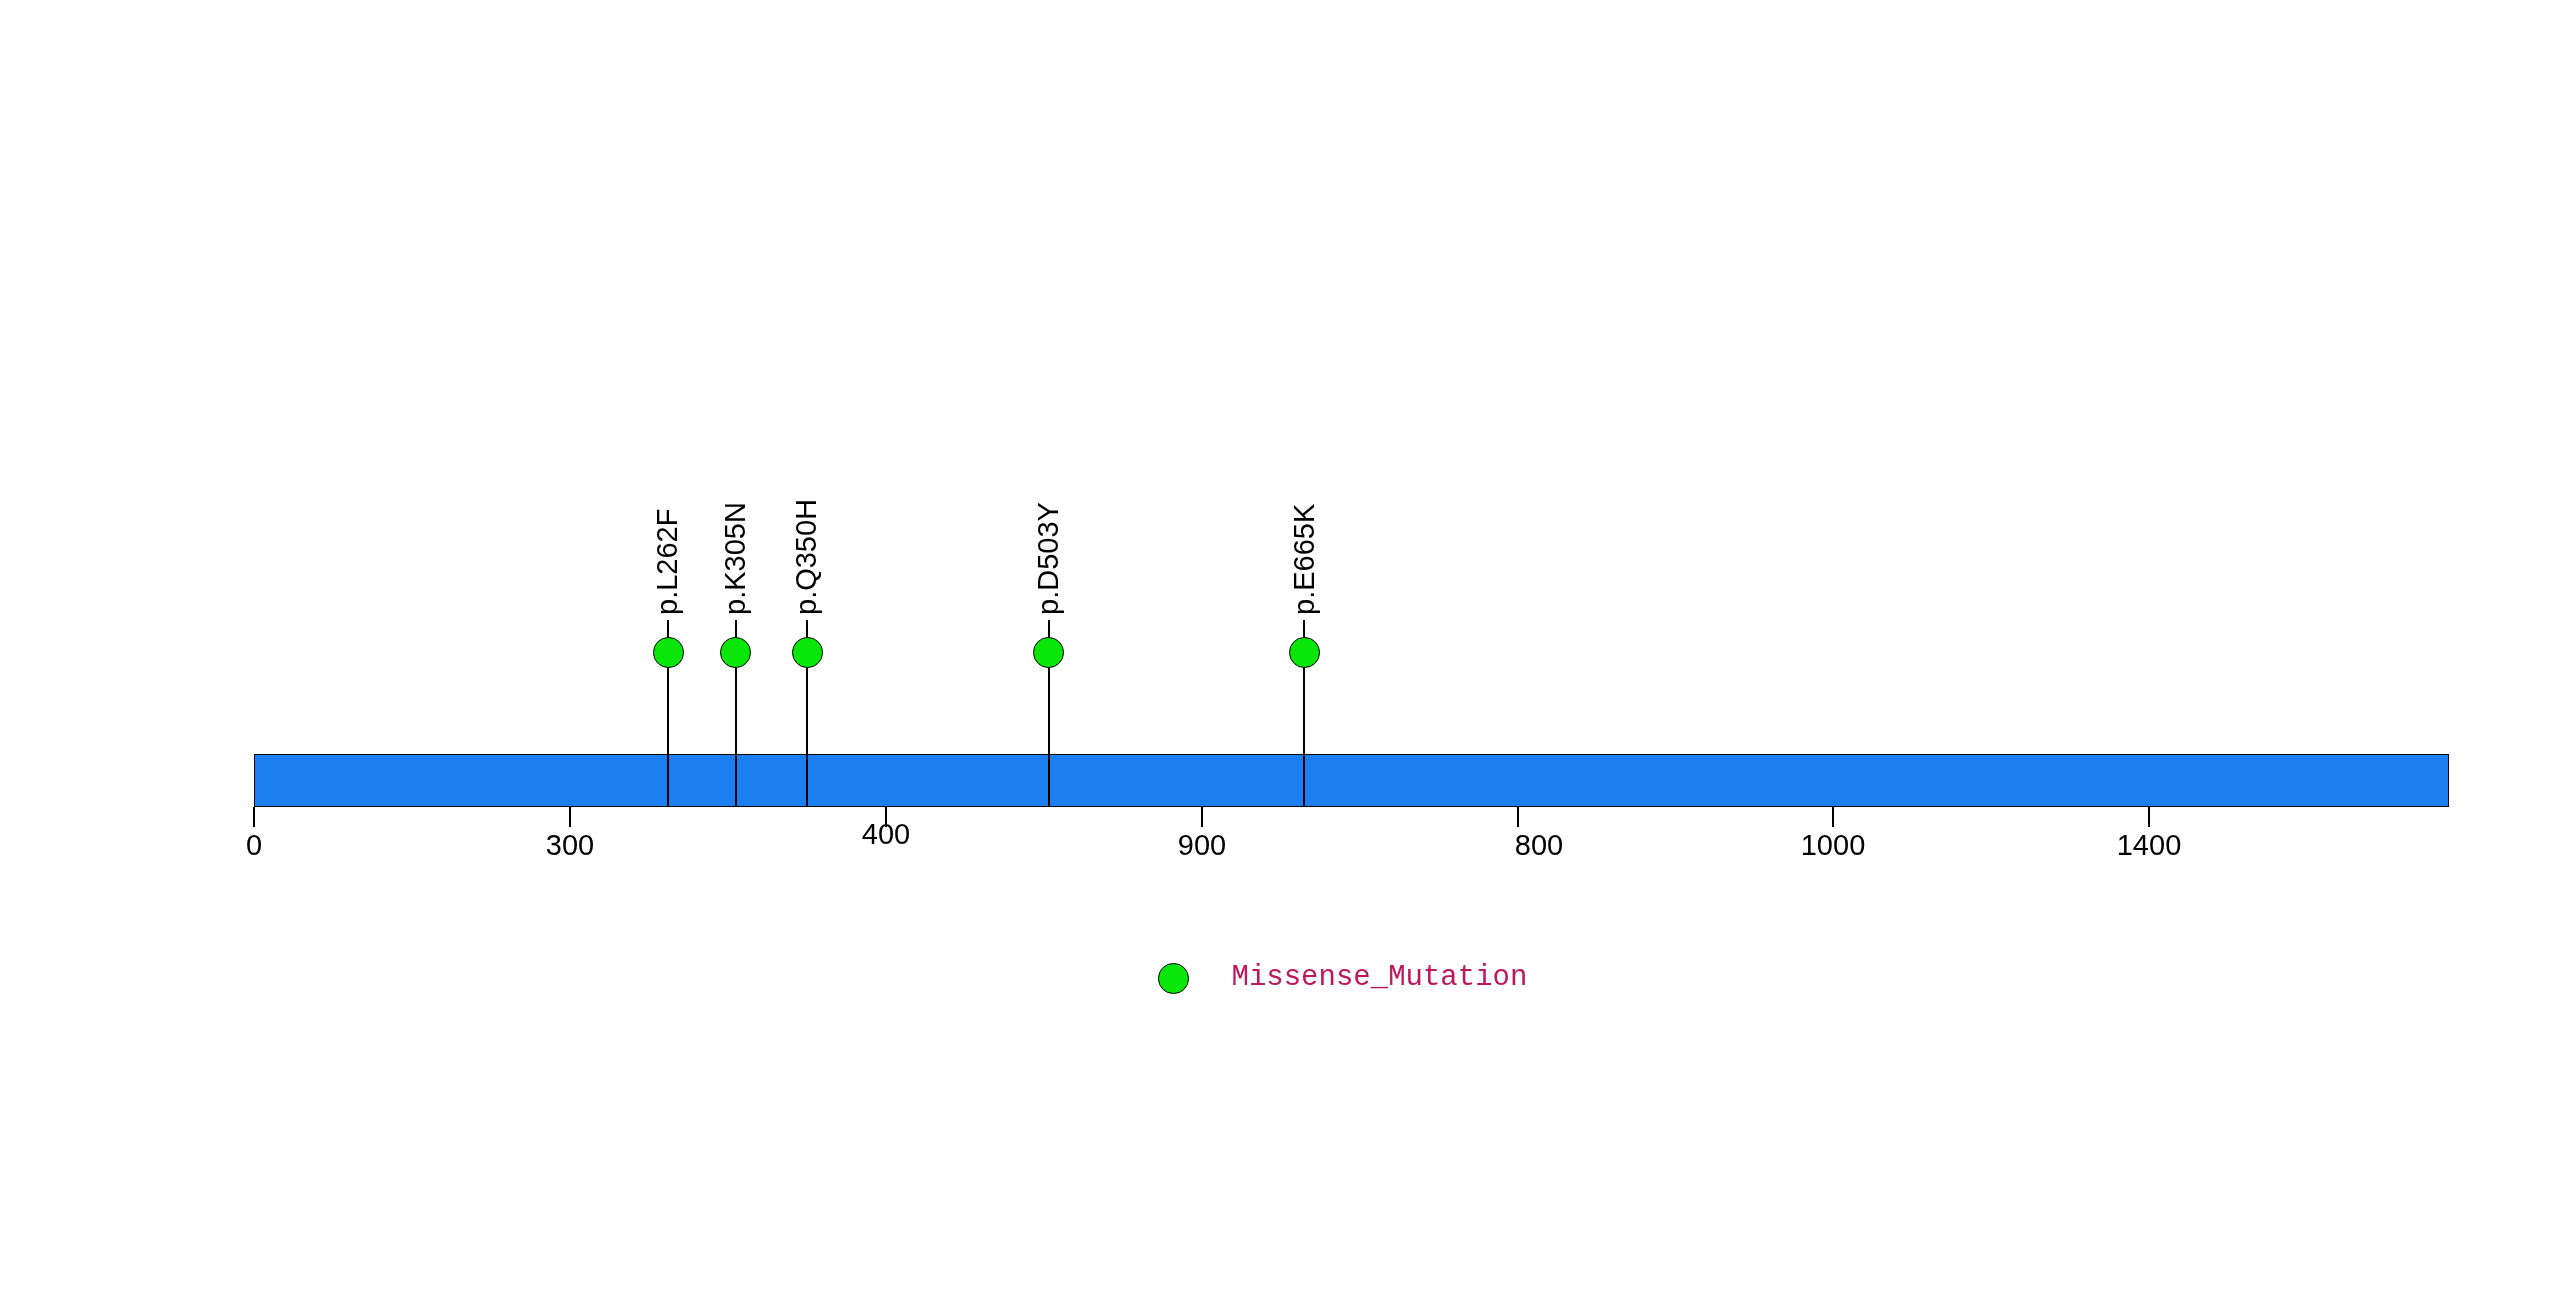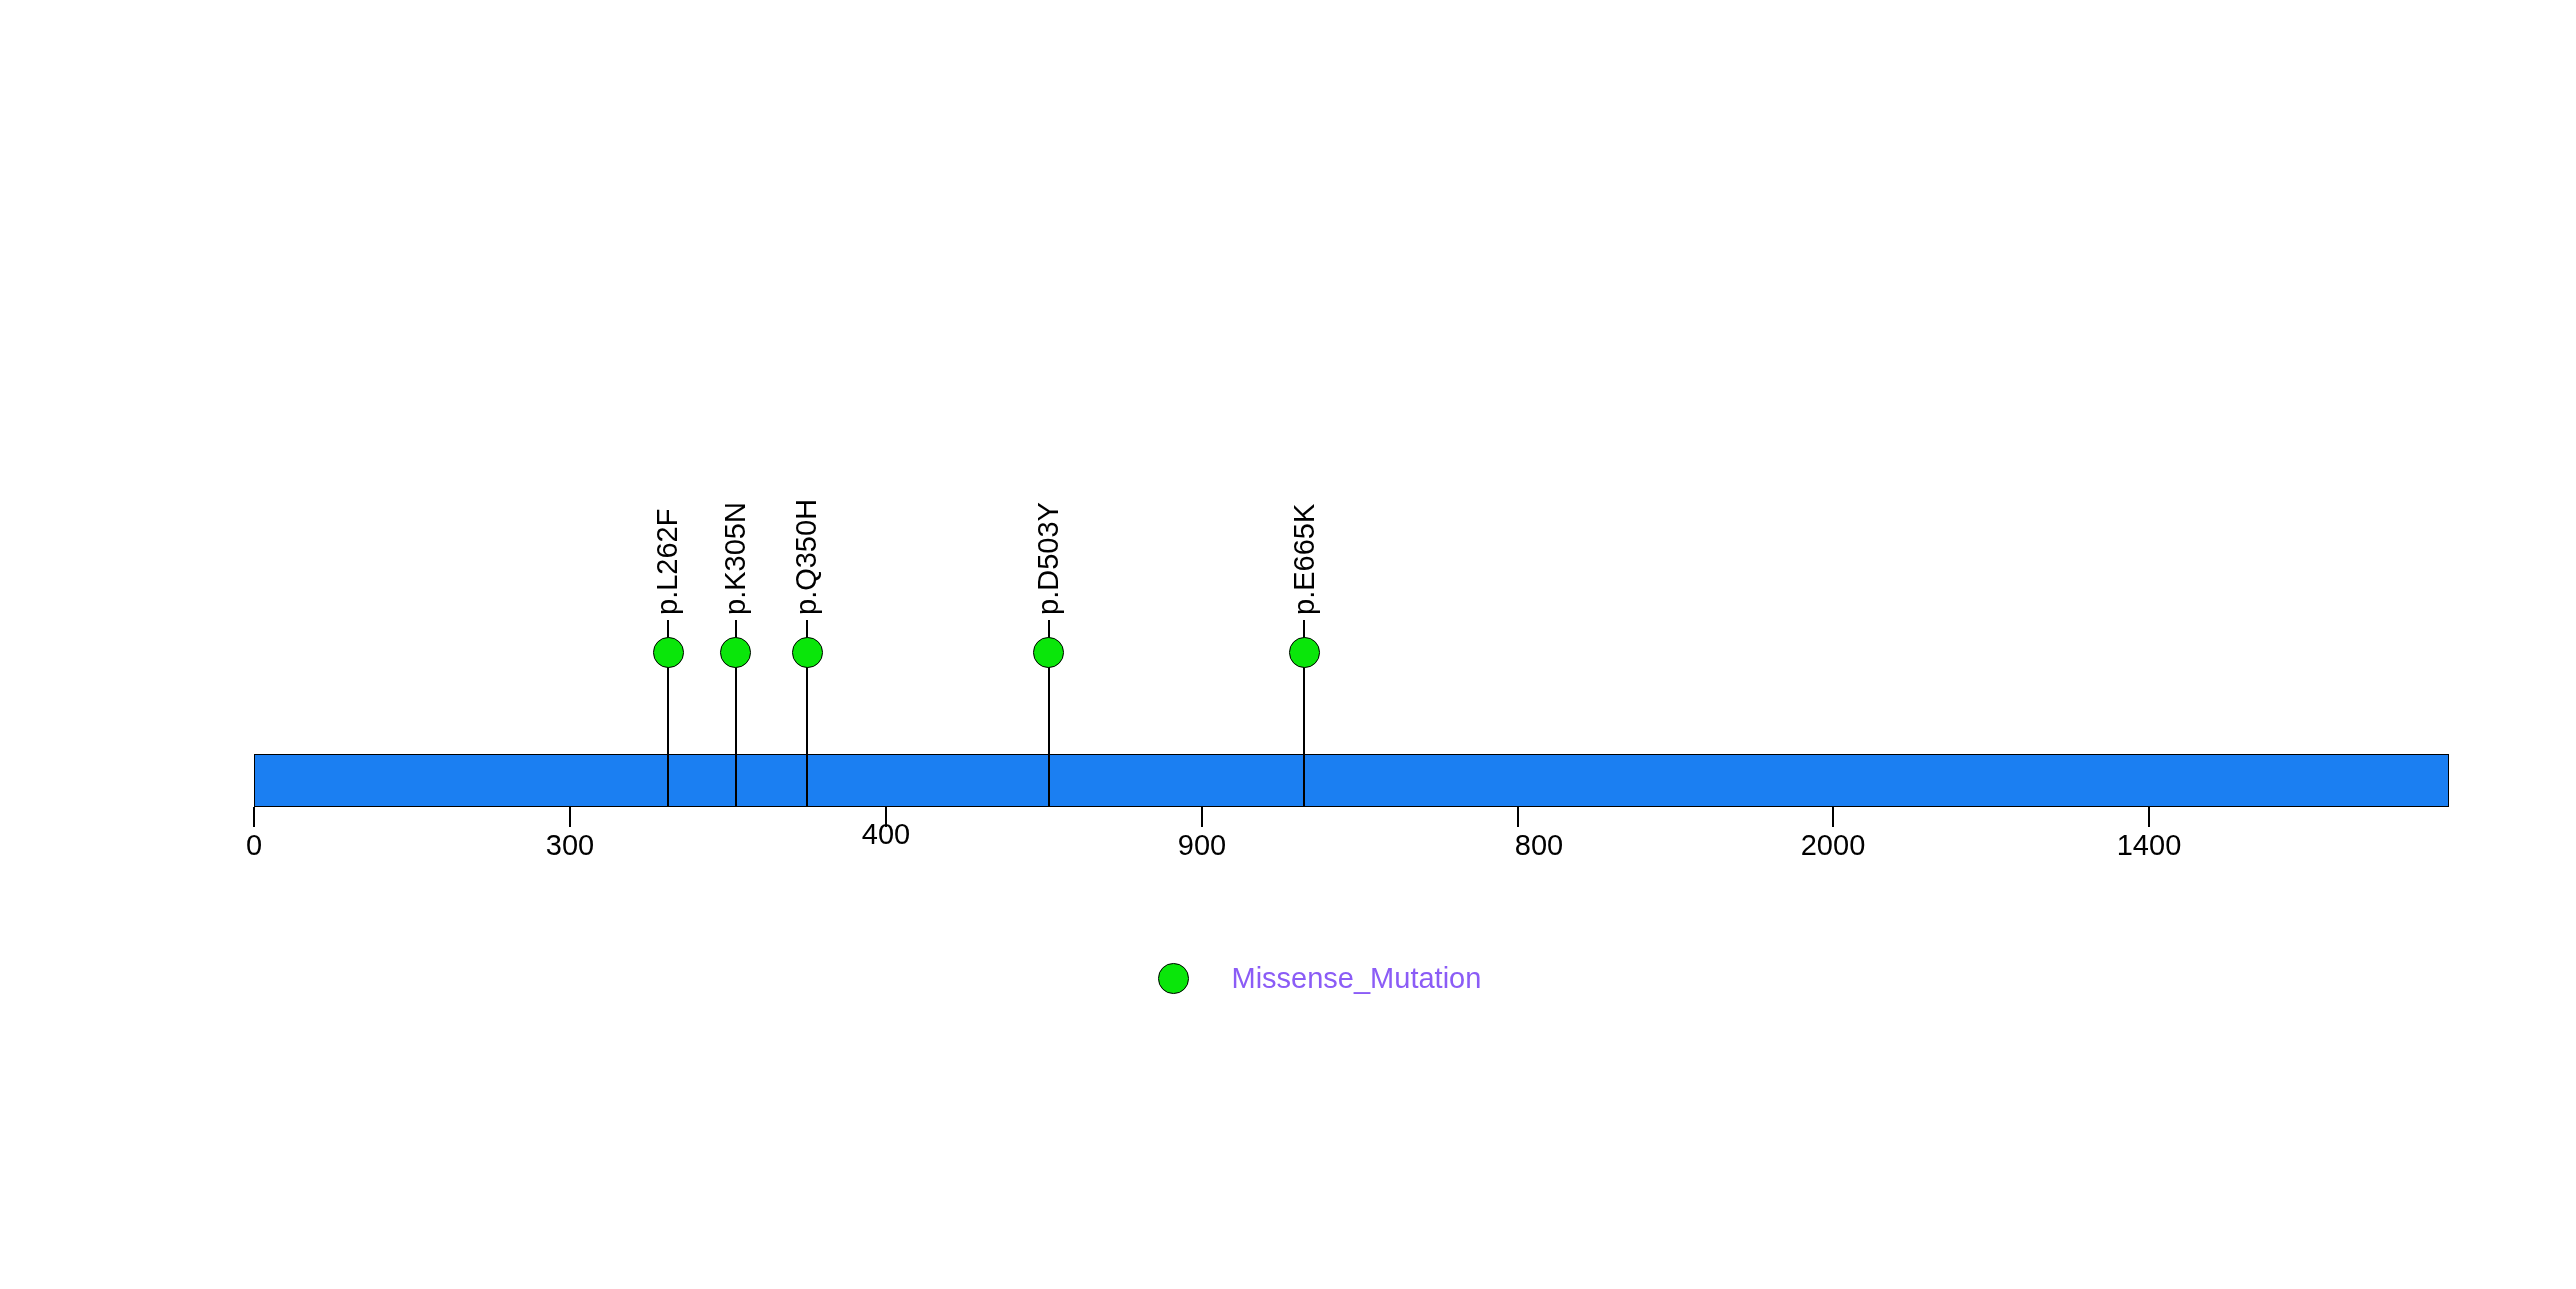--- a/index.html
+++ b/index.html
@@ -67,21 +67,22 @@
   .legend-swatch{
     width:30.5px;
     height:30.5px;
     border-radius:50%;
     border:1.5px solid #000;
     box-sizing:border-box;
   }
   .legend-label{
     font-size:29px;
     line-height:30.5px;
-    color:#8b5cf6;
+    color:#be185d;
+    font-family:Liberation Mono, monospace;
   }
 </style>
 </head>
 <body>
 
 <div id="canvas">
 
   <div id="protein-bar" style="left: 254px; top: 754px; width: 2195px; height: 53px; background: rgb(27, 127, 242);"></div>
 
   <div id="lollipops">
@@ -107,21 +108,21 @@
       <div class="axis-tick-label" style="left: 254px; top: 830px;">0</div>
       <div class="axis-tick" style="left: 569px; top: 807px; height: 20px;"></div>
       <div class="axis-tick-label" style="left: 570px; top: 830px;">300</div>
       <div class="axis-tick" style="left: 885px; top: 807px; height: 20px;"></div>
       <div class="axis-tick-label" style="left: 886px; top: 819px;">400</div>
       <div class="axis-tick" style="left: 1201px; top: 807px; height: 20px;"></div>
       <div class="axis-tick-label" style="left: 1202px; top: 830px;">900</div>
       <div class="axis-tick" style="left: 1517px; top: 807px; height: 20px;"></div>
       <div class="axis-tick-label" style="left: 1517px; top: 830px; margin-left: 22px;">800</div>
       <div class="axis-tick" style="left: 1832px; top: 807px; height: 20px;"></div>
-      <div class="axis-tick-label" style="left: 1833px; top: 830px;">2000</div>
+      <div class="axis-tick-label" style="left: 1833px; top: 830px;">1000</div>
       <div class="axis-tick" style="left: 2148px; top: 807px; height: 20px;"></div>
       <div class="axis-tick-label" style="left: 2149px; top: 830px;">1400</div>
     </div>
 
   <div id="legend">
     <span class="legend-swatch" style="background: rgb(10, 230, 10);"></span>
     <span class="legend-label">Missense_Mutation</span>
   </div>
 
 </div>

